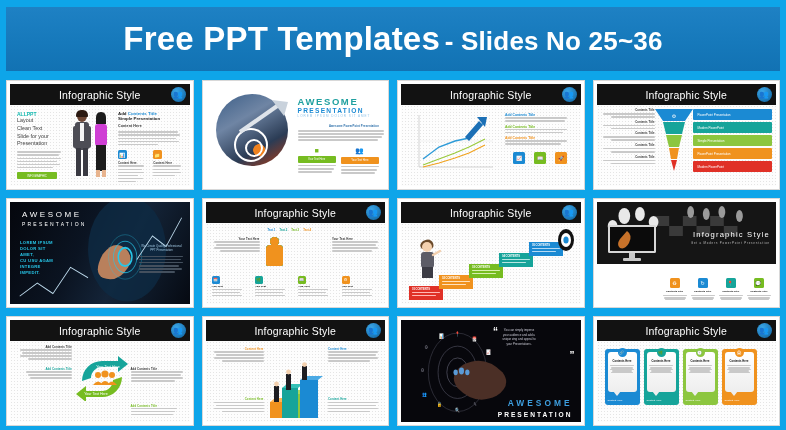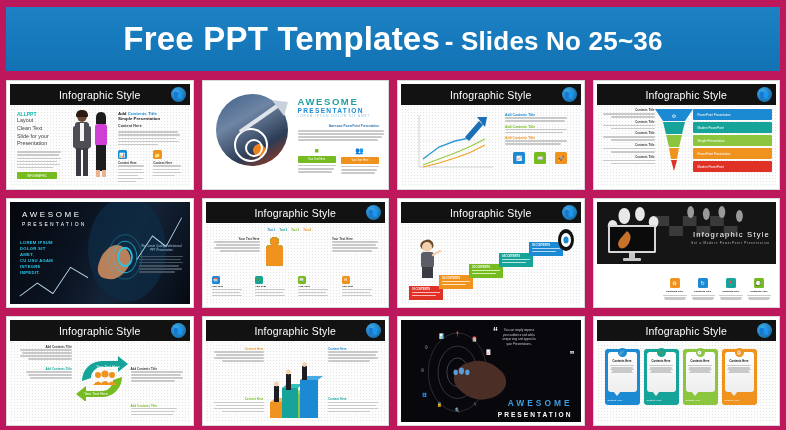--- a/index.html
+++ b/index.html
@@ -2,21 +2,21 @@
 <html><head>
 <meta charset="utf-8">
 <style>
   * { box-sizing: border-box; margin: 0; padding: 0; }
   html, body {
     width: 786px; height: 430px;
     background: #ffffff;
     font-family: "Liberation Sans", sans-serif;
     overflow: hidden;
   }
-  #root { position: relative; width: 786px; height: 430px; background: #be185d; }
+  #root { position: relative; width: 786px; height: 430px; background: #0ea5e9; }
 
   
   .banner {
     position: absolute; left: 6px; top: 7px; width: 774px; height: 64px;
     background: linear-gradient(180deg,#1e81c4 0%,#1679bb 55%,#1272b3 100%);
     display: flex; align-items: center; justify-content: center;
   }
   .banner-title { white-space: nowrap; color: #fff; letter-spacing: .2px; }
   .banner-title .big { font-size: 33px; font-weight: 700; }
   .banner-title .small { font-size: 26px; font-weight: 700; }

